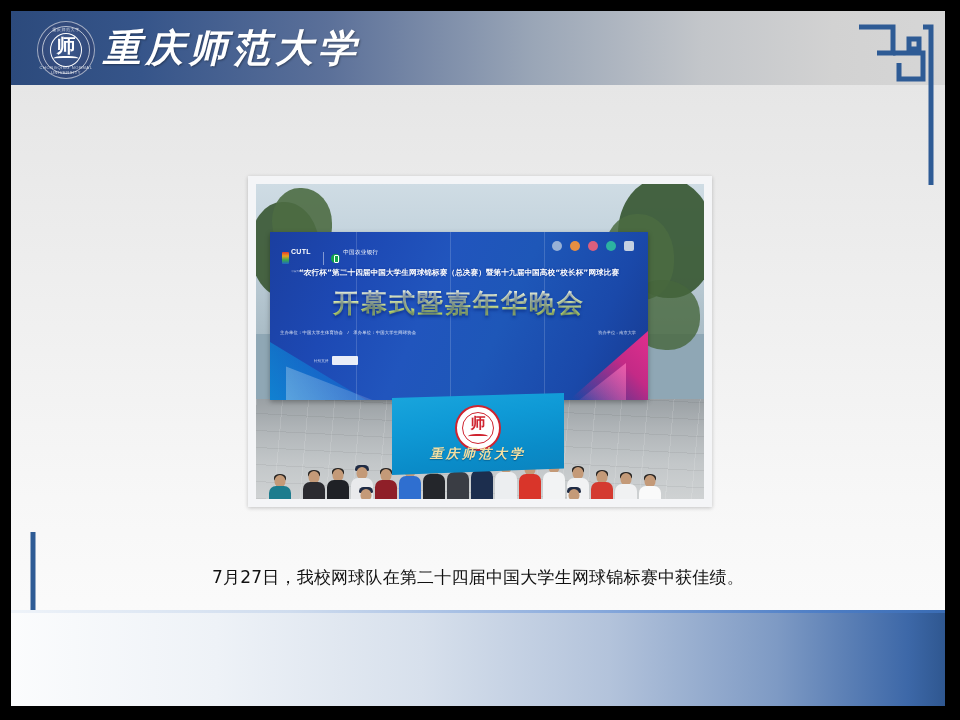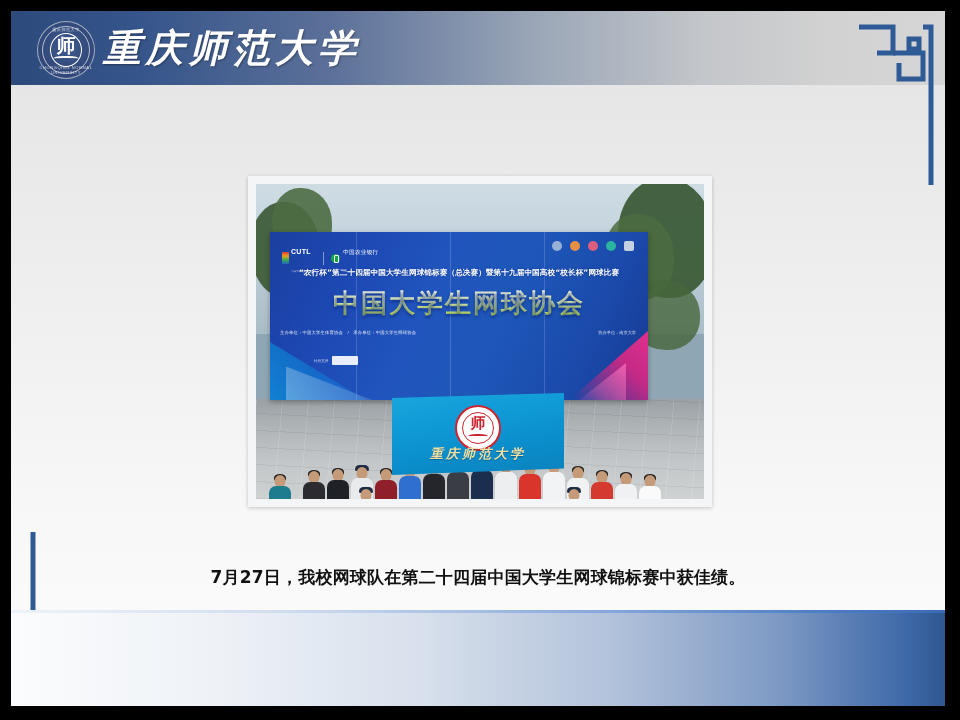--- a/index.html
+++ b/index.html
@@ -200,21 +200,21 @@
   .flag .fname{
     position:absolute;left:0;right:0;bottom:12px;text-align:center;
     color:#f3dfa2;font-size:13px;font-weight:700;letter-spacing:3px;
     font-family:"DejaVu Serif","Liberation Serif",serif;font-style:italic;
     text-shadow:0 1px 1px rgba(0,60,100,.5);
   }
 
   
   #caption{
     position:absolute;left:0;right:0;top:555px;text-align:center;
-    color:#111;font-size:17px;font-weight:700;letter-spacing:.2px;
+    color:#111;font-size:17px;font-weight:400;letter-spacing:.2px;
     font-family:"DejaVu Sans","Liberation Sans",sans-serif;
   }
 
   
   #bottom-band{
     position:absolute;left:0;bottom:0;width:934px;height:93px;
     background:linear-gradient(90deg,#fbfcfd 0%,#eef2f7 22%,#d7e0ec 44%,#b3c3db 64%,#7e9ac4 82%,#3d68a8 96%,#2f5790 100%);
   }
   #bottom-rule{
     position:absolute;left:0;bottom:93px;width:934px;height:3px;
@@ -302,21 +302,21 @@
 
         <div class="right-logos">
           <i class="rl1"></i>
           <i class="rl2"></i>
           <i class="rl3"></i>
           <i class="rl4"></i>
           <i class="rl5"></i>
         </div>
 
         <div class="banner-line1">“农行杯”第二十四届中国大学生网球锦标赛（总决赛）暨第十九届中国高校“校长杯”网球比赛</div>
-        <div class="banner-line2">中国大学生网球协会</div>
+        <div class="banner-line2">开幕式暨嘉年华晚会</div>
         <div class="banner-org">主办单位：中国大学生体育协会　/　承办单位：中国大学生网球协会</div>
         <div class="banner-org2">协办单位：南京大学</div>
         <div class="banner-support">
           <span class="lbl">特别支持</span>
           <span class="chip"></span>
         </div>
       </div>
 
       <div class="people">
         <div class="p" style="left:24px">

